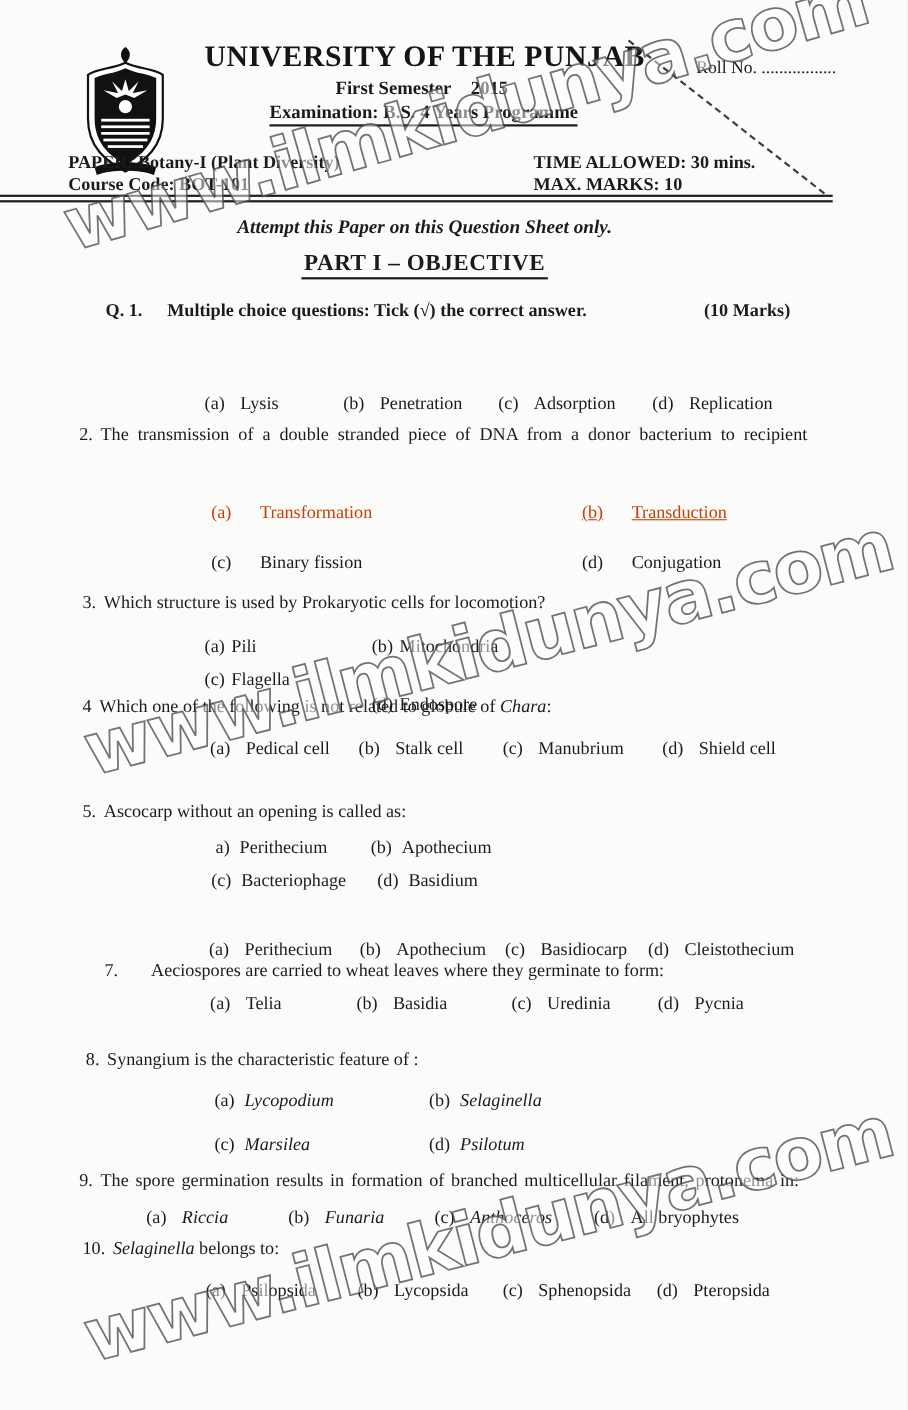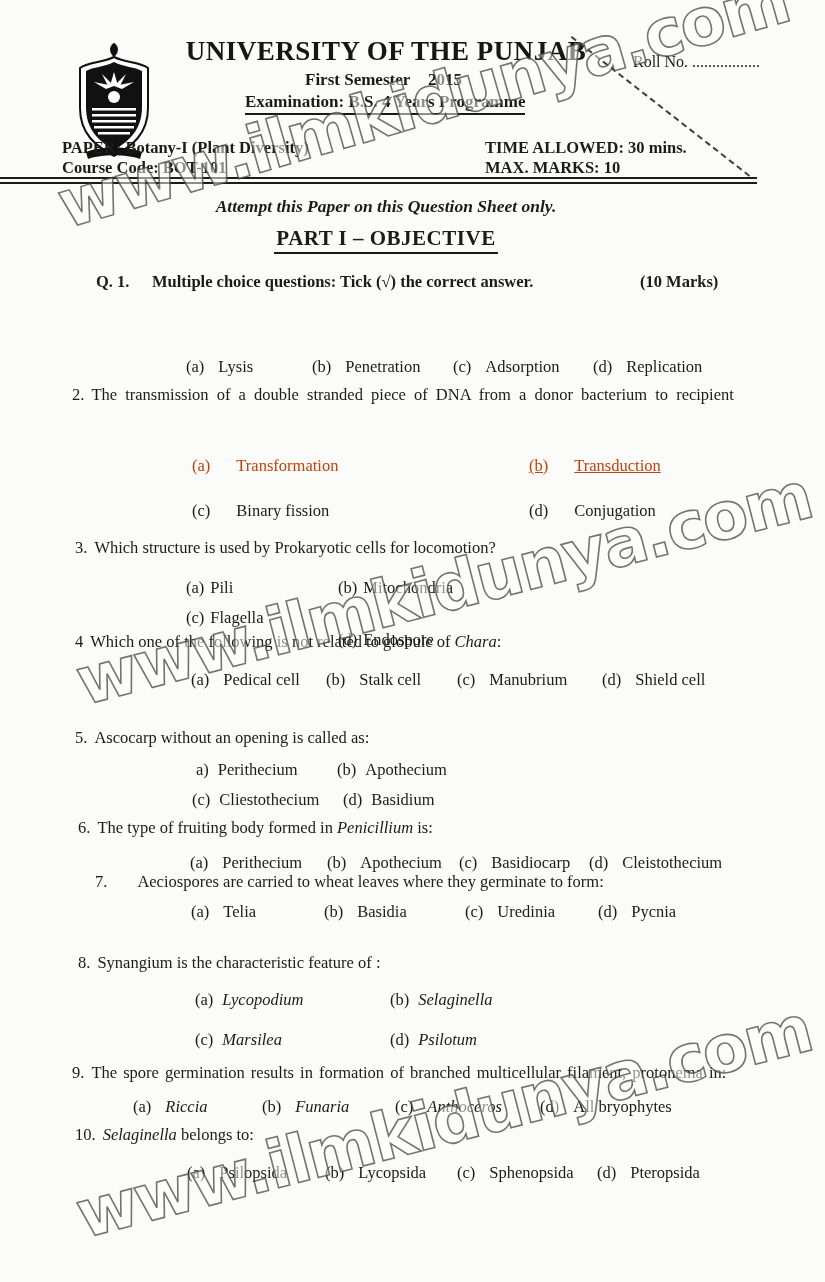--- a/index.html
+++ b/index.html
@@ -110,24 +110,23 @@
 
   <div class="abs q" style="left:75px;top:632px;"><span class="num">4</span><span>Which one of the following is not related to globule of </span><span class="it">Chara</span><span>:</span></div>
   <span class="abs opt" style="left:191px;top:670px;"><span class="lbl">(a)</span><span>Pedical cell</span></span>
   <span class="abs opt" style="left:326px;top:670px;"><span class="lbl">(b)</span><span>Stalk cell</span></span>
   <span class="abs opt" style="left:457px;top:670px;"><span class="lbl">(c)</span><span>Manubrium</span></span>
   <span class="abs opt" style="left:602px;top:670px;"><span class="lbl">(d)</span><span>Shield cell</span></span>
 
   <div class="abs q" style="left:75px;top:728px;"><span class="num">5.</span><span>Ascocarp without an opening is called as:</span></div>
   <span class="abs opt mid" style="left:196px;top:760px;"><span class="lbl">a)</span><span>Perithecium</span></span>
   <span class="abs opt mid" style="left:337px;top:760px;"><span class="lbl">(b)</span><span>Apothecium</span></span>
-  <span class="abs opt mid" style="left:192px;top:790px;"><span class="lbl">(c)</span><span>Cliestothecium</span></span>
+  <span class="abs opt mid" style="left:192px;top:790px;"><span class="lbl">(c)</span><span>Bacteriophage</span></span>
   <span class="abs opt mid" style="left:343px;top:790px;"><span class="lbl">(d)</span><span>Basidium</span></span>
 
-  <div class="abs q" style="left:78px;top:818px;"><span class="num">6.</span><span>The type of fruiting body formed in </span><span class="it">Penicillium</span><span> is:</span></div>
   <span class="abs opt" style="left:190px;top:853px;"><span class="lbl">(a)</span><span>Perithecium</span></span>
   <span class="abs opt" style="left:327px;top:853px;"><span class="lbl">(b)</span><span>Apothecium</span></span>
   <span class="abs opt" style="left:459px;top:853px;"><span class="lbl">(c)</span><span>Basidiocarp</span></span>
   <span class="abs opt" style="left:589px;top:853px;"><span class="lbl">(d)</span><span>Cleistothecium</span></span>
 
   <div class="abs q" style="left:95px;top:872px;"><span class="num-wide">7.</span><span>Aeciospores are carried to wheat leaves where they germinate to form:</span></div>
   <span class="abs opt" style="left:191px;top:902px;"><span class="lbl">(a)</span><span>Telia</span></span>
   <span class="abs opt" style="left:324px;top:902px;"><span class="lbl">(b)</span><span>Basidia</span></span>
   <span class="abs opt" style="left:465px;top:902px;"><span class="lbl">(c)</span><span>Uredinia</span></span>
   <span class="abs opt" style="left:598px;top:902px;"><span class="lbl">(d)</span><span>Pycnia</span></span>

